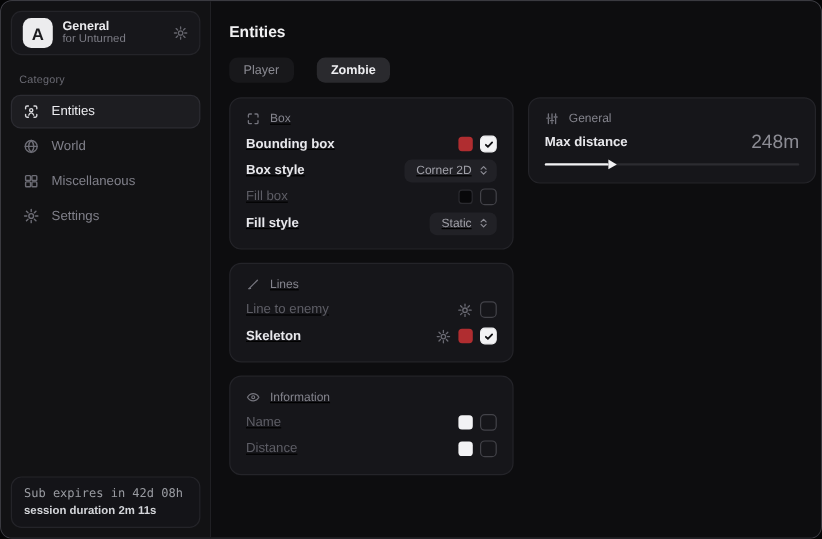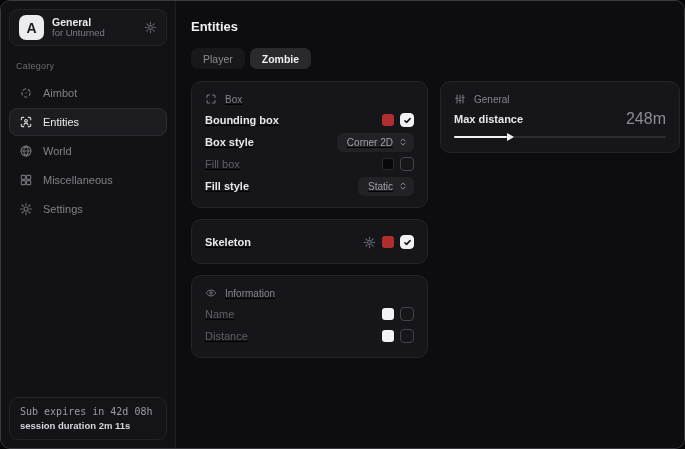--- a/index.html
+++ b/index.html
@@ -69,21 +69,21 @@
     padding:8px 10px;
   }
   .sub-line {
     font-family:"DejaVu Sans Mono", monospace;
     font-size:10px; color:#9a9ca2; white-space:nowrap;
   }
   .sess-line { font-size:9.5px; color:#d4d6da; font-weight:bold; margin-top:3px; }
   
   .main { flex:1; background:#0d0d0f; padding:14px 12px 14px 15px; overflow:hidden; }
   .page-title { font-size:13px; font-weight:bold; color:#f0f0f2; margin:4px 0 14px 0; }
-  .tabs { display:inline-flex; gap:5px; margin-bottom:12px; }
+  .tabs { display:inline-flex; gap:19px; margin-bottom:12px; }
   .tab {
     height:21px; padding:0 12px; border-radius:7px;
     display:flex; align-items:center;
     font-size:10.5px; color:#8b8b93;
     background:#18181b; cursor:default;
   }
   .tab.active { background:#2a2a2e; color:#eeeef1; font-weight:bold; }
   .columns { display:flex; gap:12px; align-items:flex-start; }
   .col-left { width:237px; flex:0 0 237px; display:flex; flex-direction:column; gap:11px;text-decoration:underline; }
   .col-right { width:240px; flex:0 0 240px; }
@@ -158,29 +158,20 @@
           <circle cx="12" cy="12" r="3.4"></circle>
           <path d="M12 2.5v3.2M12 18.3v3.2M2.5 12h3.2M18.3 12h3.2M5.2 5.2l2.3 2.3M16.5 16.5l2.3 2.3M18.8 5.2l-2.3 2.3M7.5 16.5l-2.3 2.3"></path>
         </svg>
       </span>
     </div>
 
     <div class="cat-label">Category</div>
 
     <div class="nav">
 
-      <div class="nav-item">
-        <span class="nicon">
-          <svg width="14" height="14" viewBox="0 0 24 24" fill="none" stroke="currentColor" stroke-width="2" stroke-linecap="round">
-            <circle cx="12" cy="12" r="7" stroke-dasharray="4.5 4.5"></circle>
-            <circle cx="12" cy="12" r="1.2" fill="currentColor" stroke="none"></circle>
-          </svg>
-        </span>
-        <span>Aimbot</span>
-      </div>
 
       <div class="nav-item active">
         <span class="nicon">
           <svg width="14" height="14" viewBox="0 0 24 24" fill="none" stroke="currentColor" stroke-width="2" stroke-linecap="round" stroke-linejoin="round">
             <path d="M4 8V6a2 2 0 0 1 2-2h2M16 4h2a2 2 0 0 1 2 2v2M20 16v2a2 2 0 0 1-2 2h-2M8 20H6a2 2 0 0 1-2-2v-2"></path>
             <circle cx="12" cy="10" r="2.3"></circle>
             <path d="M8.5 17c.6-2.2 2-3.2 3.5-3.2s2.9 1 3.5 3.2"></path>
           </svg>
         </span>
         <span>Entities</span>
@@ -293,21 +284,42 @@
                   <svg width="10" height="10" viewBox="0 0 24 24" fill="none" stroke="currentColor" stroke-width="2.4" stroke-linecap="round" stroke-linejoin="round">
                       <path d="M7 9.5L12 4.5l5 5M7 14.5l5 5 5-5"></path>
                     </svg>
                 </span>
               </span>
             </span>
           </div>
         </div>
 
         <div class="card">
-
+          <div class="card-head">
+            <span class="hicon">
+              <svg width="12" height="12" viewBox="0 0 24 24" fill="none" stroke="currentColor" stroke-width="2.2" stroke-linecap="round">
+                <path d="M5 19L19 5"></path>
+                  <path d="M5 19l2.5-.5"></path>
+              </svg>
+            </span>
+            <span>Lines</span>
+          </div>
+
+          <div class="row disabled">
+            <span class="row-label">Line to enemy</span>
+            <span class="controls">
+              <span class="gear-sm">
+                <svg width="13" height="13" viewBox="0 0 24 24" fill="none" stroke="currentColor" stroke-width="2" stroke-linecap="round">
+                  <circle cx="12" cy="12" r="3.4"></circle>
+                  <path d="M12 2.5v3.2M12 18.3v3.2M2.5 12h3.2M18.3 12h3.2M5.2 5.2l2.3 2.3M16.5 16.5l2.3 2.3M18.8 5.2l-2.3 2.3M7.5 16.5l-2.3 2.3"></path>
+                </svg>
+              </span>
+              <span class="checkbox"></span>
+            </span>
+          </div>
 
           <div class="row">
             <span class="row-label">Skeleton</span>
             <span class="controls">
               <span class="gear-sm">
                 <svg width="13" height="13" viewBox="0 0 24 24" fill="none" stroke="currentColor" stroke-width="2" stroke-linecap="round">
                   <circle cx="12" cy="12" r="3.4"></circle>
                   <path d="M12 2.5v3.2M12 18.3v3.2M2.5 12h3.2M18.3 12h3.2M5.2 5.2l2.3 2.3M16.5 16.5l2.3 2.3M18.8 5.2l-2.3 2.3M7.5 16.5l-2.3 2.3"></path>
                 </svg>
               </span>

